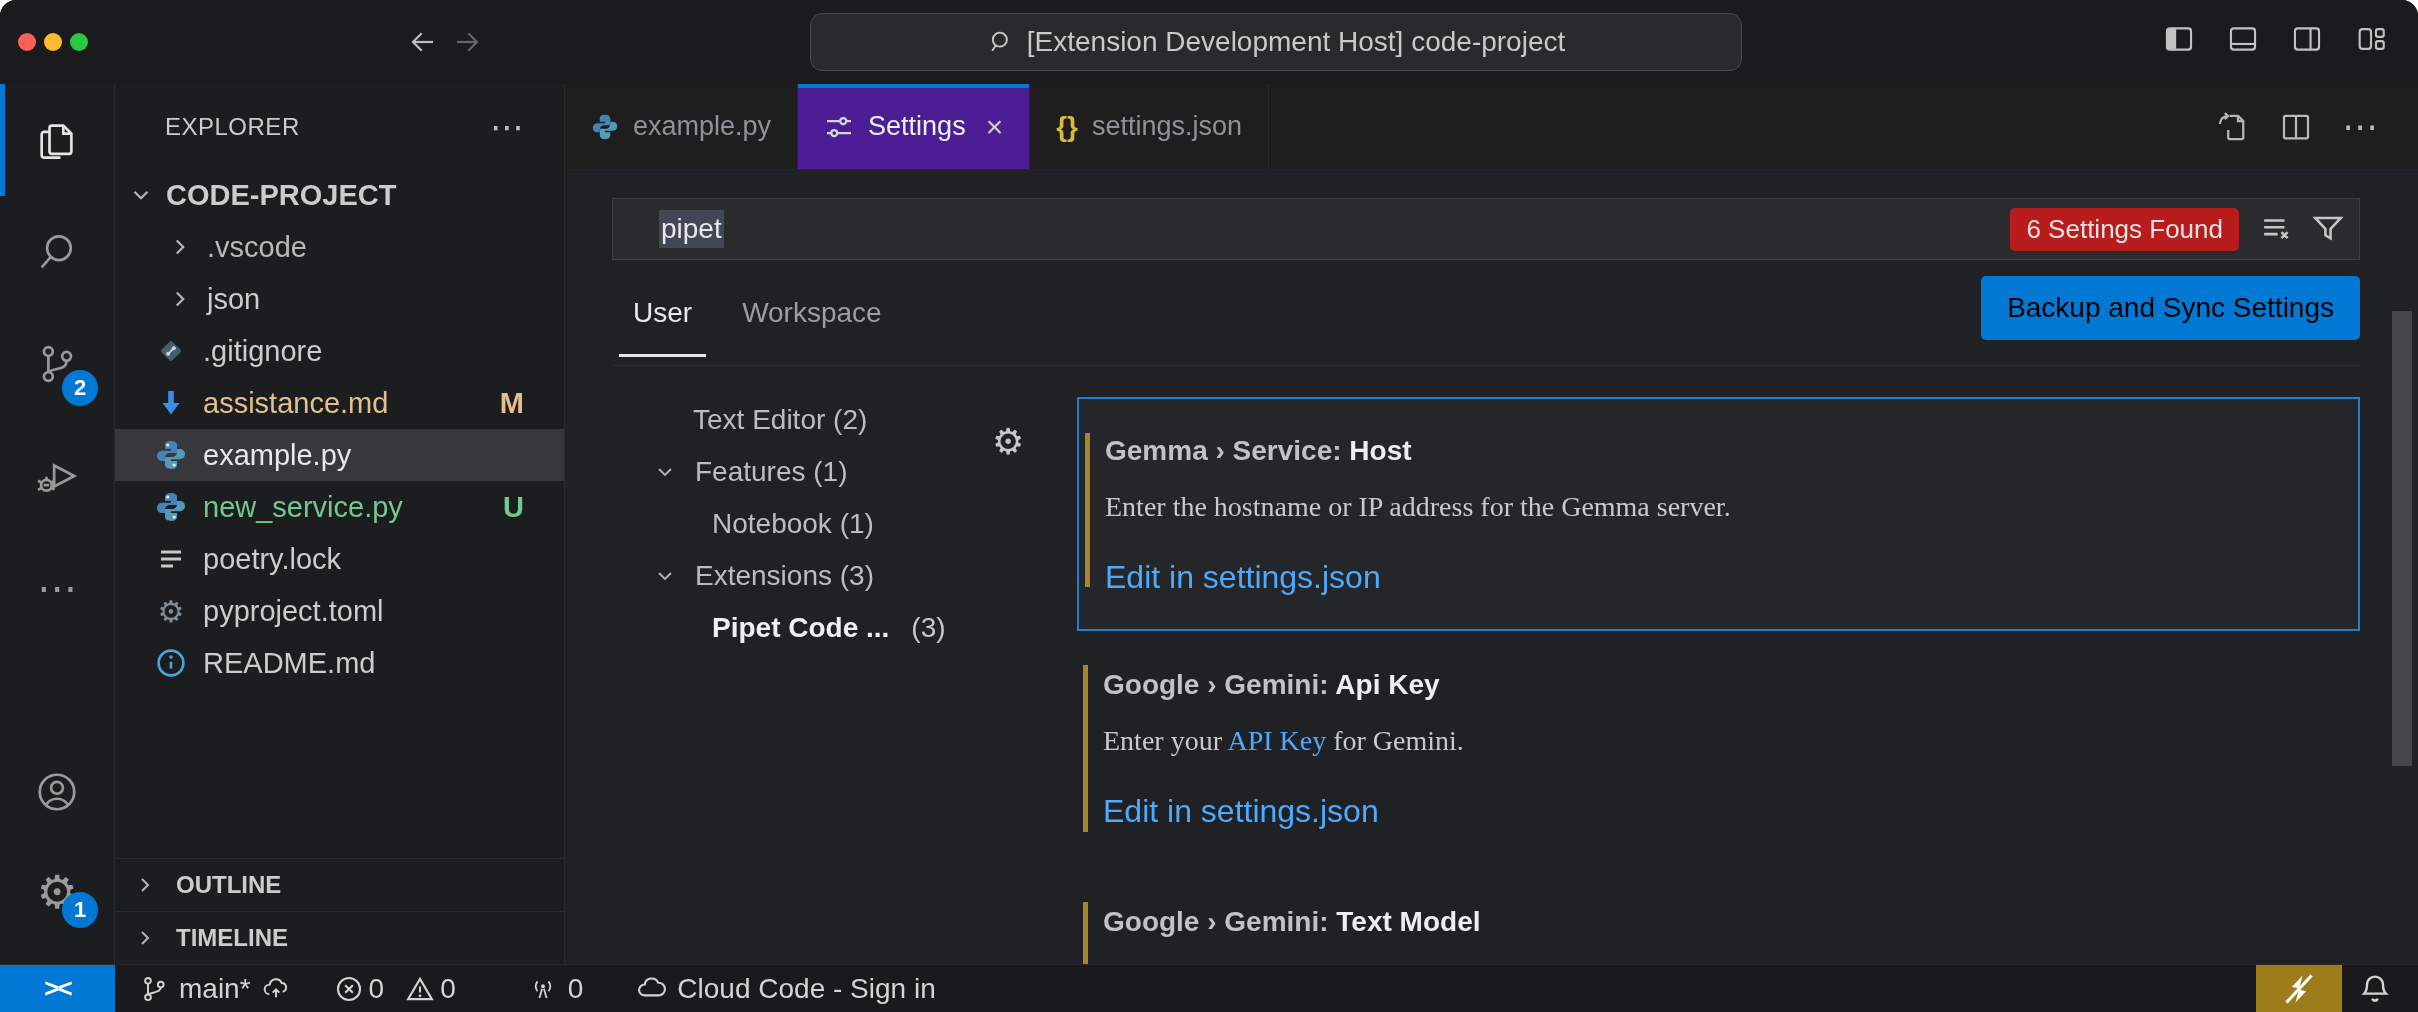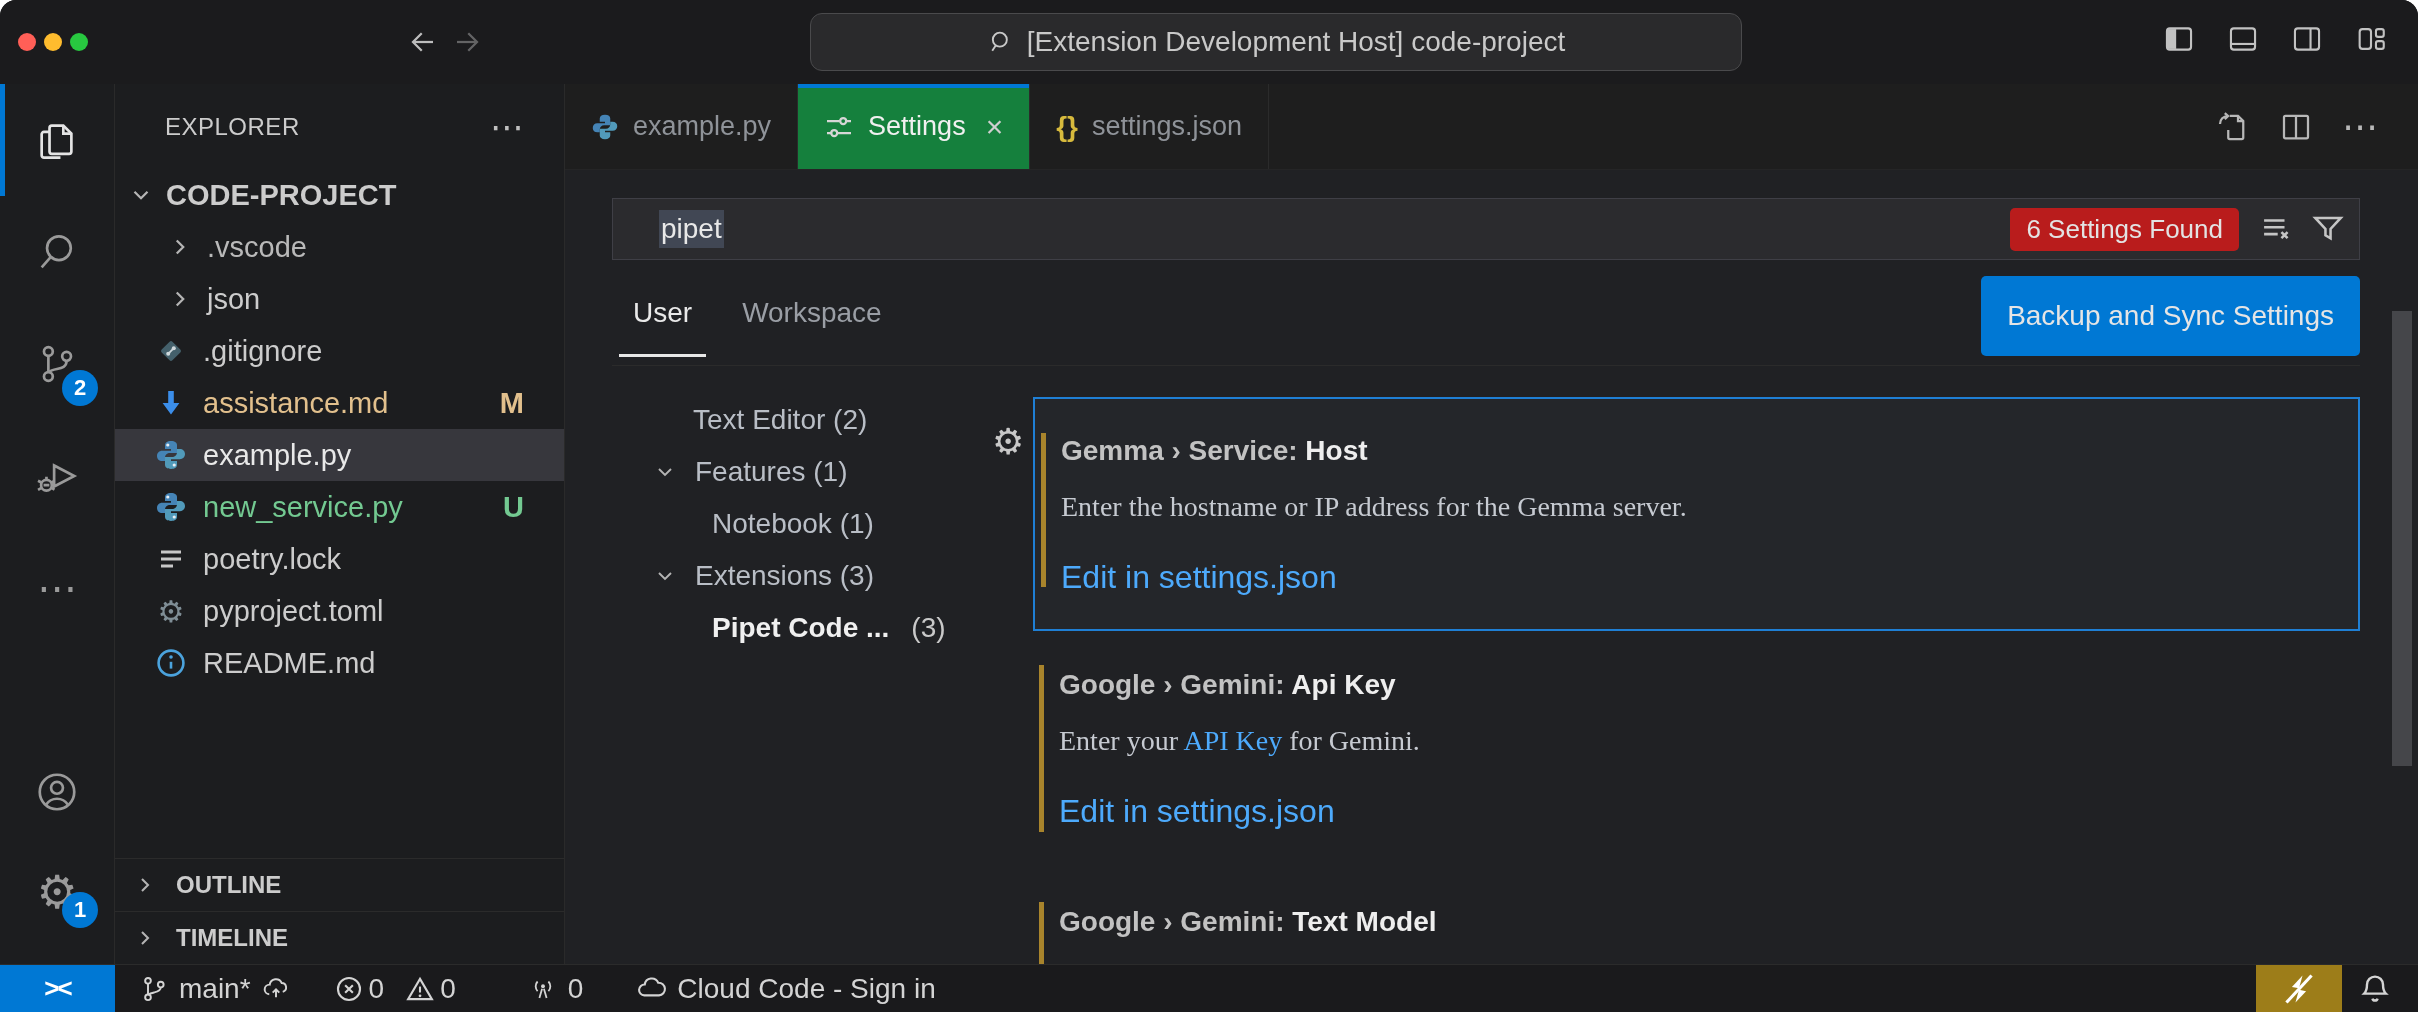--- a/index.html
+++ b/index.html
@@ -51,52 +51,52 @@
   .row .fbadge{ position:absolute; right:40px; font-weight:bold; }
   .c-mod{ color:#e2c08d; } .c-untracked{ color:#73c991; }
   .sb-bottom{ margin-top:auto; }
   .sb-section{ height:53px; border-top:1px solid #2b2b2b; display:flex; align-items:center; gap:19px; padding-left:18px;
                font-weight:bold; font-size:24px; color:#cccccc; }
 
   
   .editor{ flex:1; display:flex; flex-direction:column; background:#1e1e1e; min-width:0; }
   .tabbar{ position:relative; height:86px; background:#1e1e1e; border-bottom:1px solid #252526; display:flex; }
   .tab{ display:flex; align-items:center; gap:14px; padding:0 26px; font-size:27px; color:#8f9399; border-right:1px solid #2b2b2b; }
-  .tab.active{ background:#15803d; color:#f0f0f0; box-shadow:inset 0 4px 0 #0078d4; }
+  .tab.active{ background:#4c1d95; color:#f0f0f0; box-shadow:inset 0 4px 0 #0078d4; }
   .tab .close{ font-size:30px; color:#cfcfcf; margin-left:6px; }
   .braces{ color:#d7ba3d; font-weight:bold; font-size:28px; }
   .editor-actions{ position:absolute; right:40px; top:0; height:86px; display:flex; align-items:center; gap:28px; color:#b8b8b8; }
 
   
   .settings{ position:relative; height:794px; background:#202124; overflow:hidden; }
   .search-row{ margin:28px 58px 0 47px; height:62px; background:#2b2b2e; border:1px solid #3f3f46;
                display:flex; align-items:center; padding:0 14px 0 46px; font-size:28px; }
   .search-row .sel{ background:#414754; color:#e8e8e8; padding:3px 2px; }
   .results-pill{ background:#b91c1c; color:#e3e3e3; border-radius:5px; padding:6px 16px; font-size:26px; margin-left:auto; }
   .search-icons{ display:flex; align-items:center; gap:18px; margin-left:20px; color:#c5c5c5; }
 
   .scope-row{ margin:0 58px 0 47px; height:106px; display:flex; align-items:center; border-bottom:1px solid #2b2b2b; position:relative; }
   .scope-tab{ position:relative; height:100%; display:flex; align-items:center; font-size:28px; }
   .scope-tab.user{ margin-left:21px; color:#e9e9e9; }
   .scope-tab.user::after{ content:""; position:absolute; left:-14px; right:-14px; bottom:8px; height:3px; background:#e7e7e7; }
   .scope-tab.ws{ margin-left:50px; color:#9a9ea5; }
-  .backup-btn{ position:absolute; right:0; top:16px; height:80px; background:#0078d4; color:#e5e5e5; border:none;
+  .backup-btn{ position:absolute; right:0; top:16px; height:64px; background:#0078d4; color:#000000; border:none;
                border-radius:5px; font-size:28px; padding:0 26px; font-family:inherit; }
 
   .settings-body{ display:flex; }
   .toc{ width:425px; padding-top:28px; font-size:28px; color:#b9bec6; }
   .toc-row{ height:52px; display:flex; align-items:center; }
   .toc-row .chev{ margin-left:88px; margin-right:18px; color:#b4b4b4; }
   .ind1{ padding-left:128px; } .ind2{ padding-left:147px; }
   .toc-row.selected{ color:#f0f0f0; font-weight:bold; }
   .toc-row.selected .count{ font-weight:normal; color:#c9c9c9; margin-left:22px; }
 
   .cards{ flex:1; position:relative; padding:31px 58px 0 43px; min-width:0; }
   .row-gear{ position:absolute; left:2px; top:58px; font-size:36px; color:#c8c8c8; line-height:1; }
-  .card{ position:relative; padding:36px 30px 0 26px; }
+  .card{ position:relative; padding:36px 30px 0 26px;margin-left:44px; }
   .card .bar{ position:absolute; left:6px; width:5px; background:#a8842c; }
   .card1{ border:2px solid #1f7fd4; background:#24262a; height:234px; margin-bottom:20px; }
   .card1 .bar{ top:34px; bottom:42px; }
   .card2{ height:205px; margin-bottom:36px; padding-top:18px; }
   .card2 .bar{ top:14px; bottom:24px; }
   .card3{ padding-top:14px; height:120px; }
   .card3 .bar{ top:10px; bottom:10px; }
   .card-title{ font-size:28px; font-weight:bold; color:#c2c2c2; }
   .card-title .setting-name{ color:#eeeeee; }
   .card-desc{ margin-top:24px; font-size:28px; color:#c6cad1;font-family:Liberation Serif, serif; }

